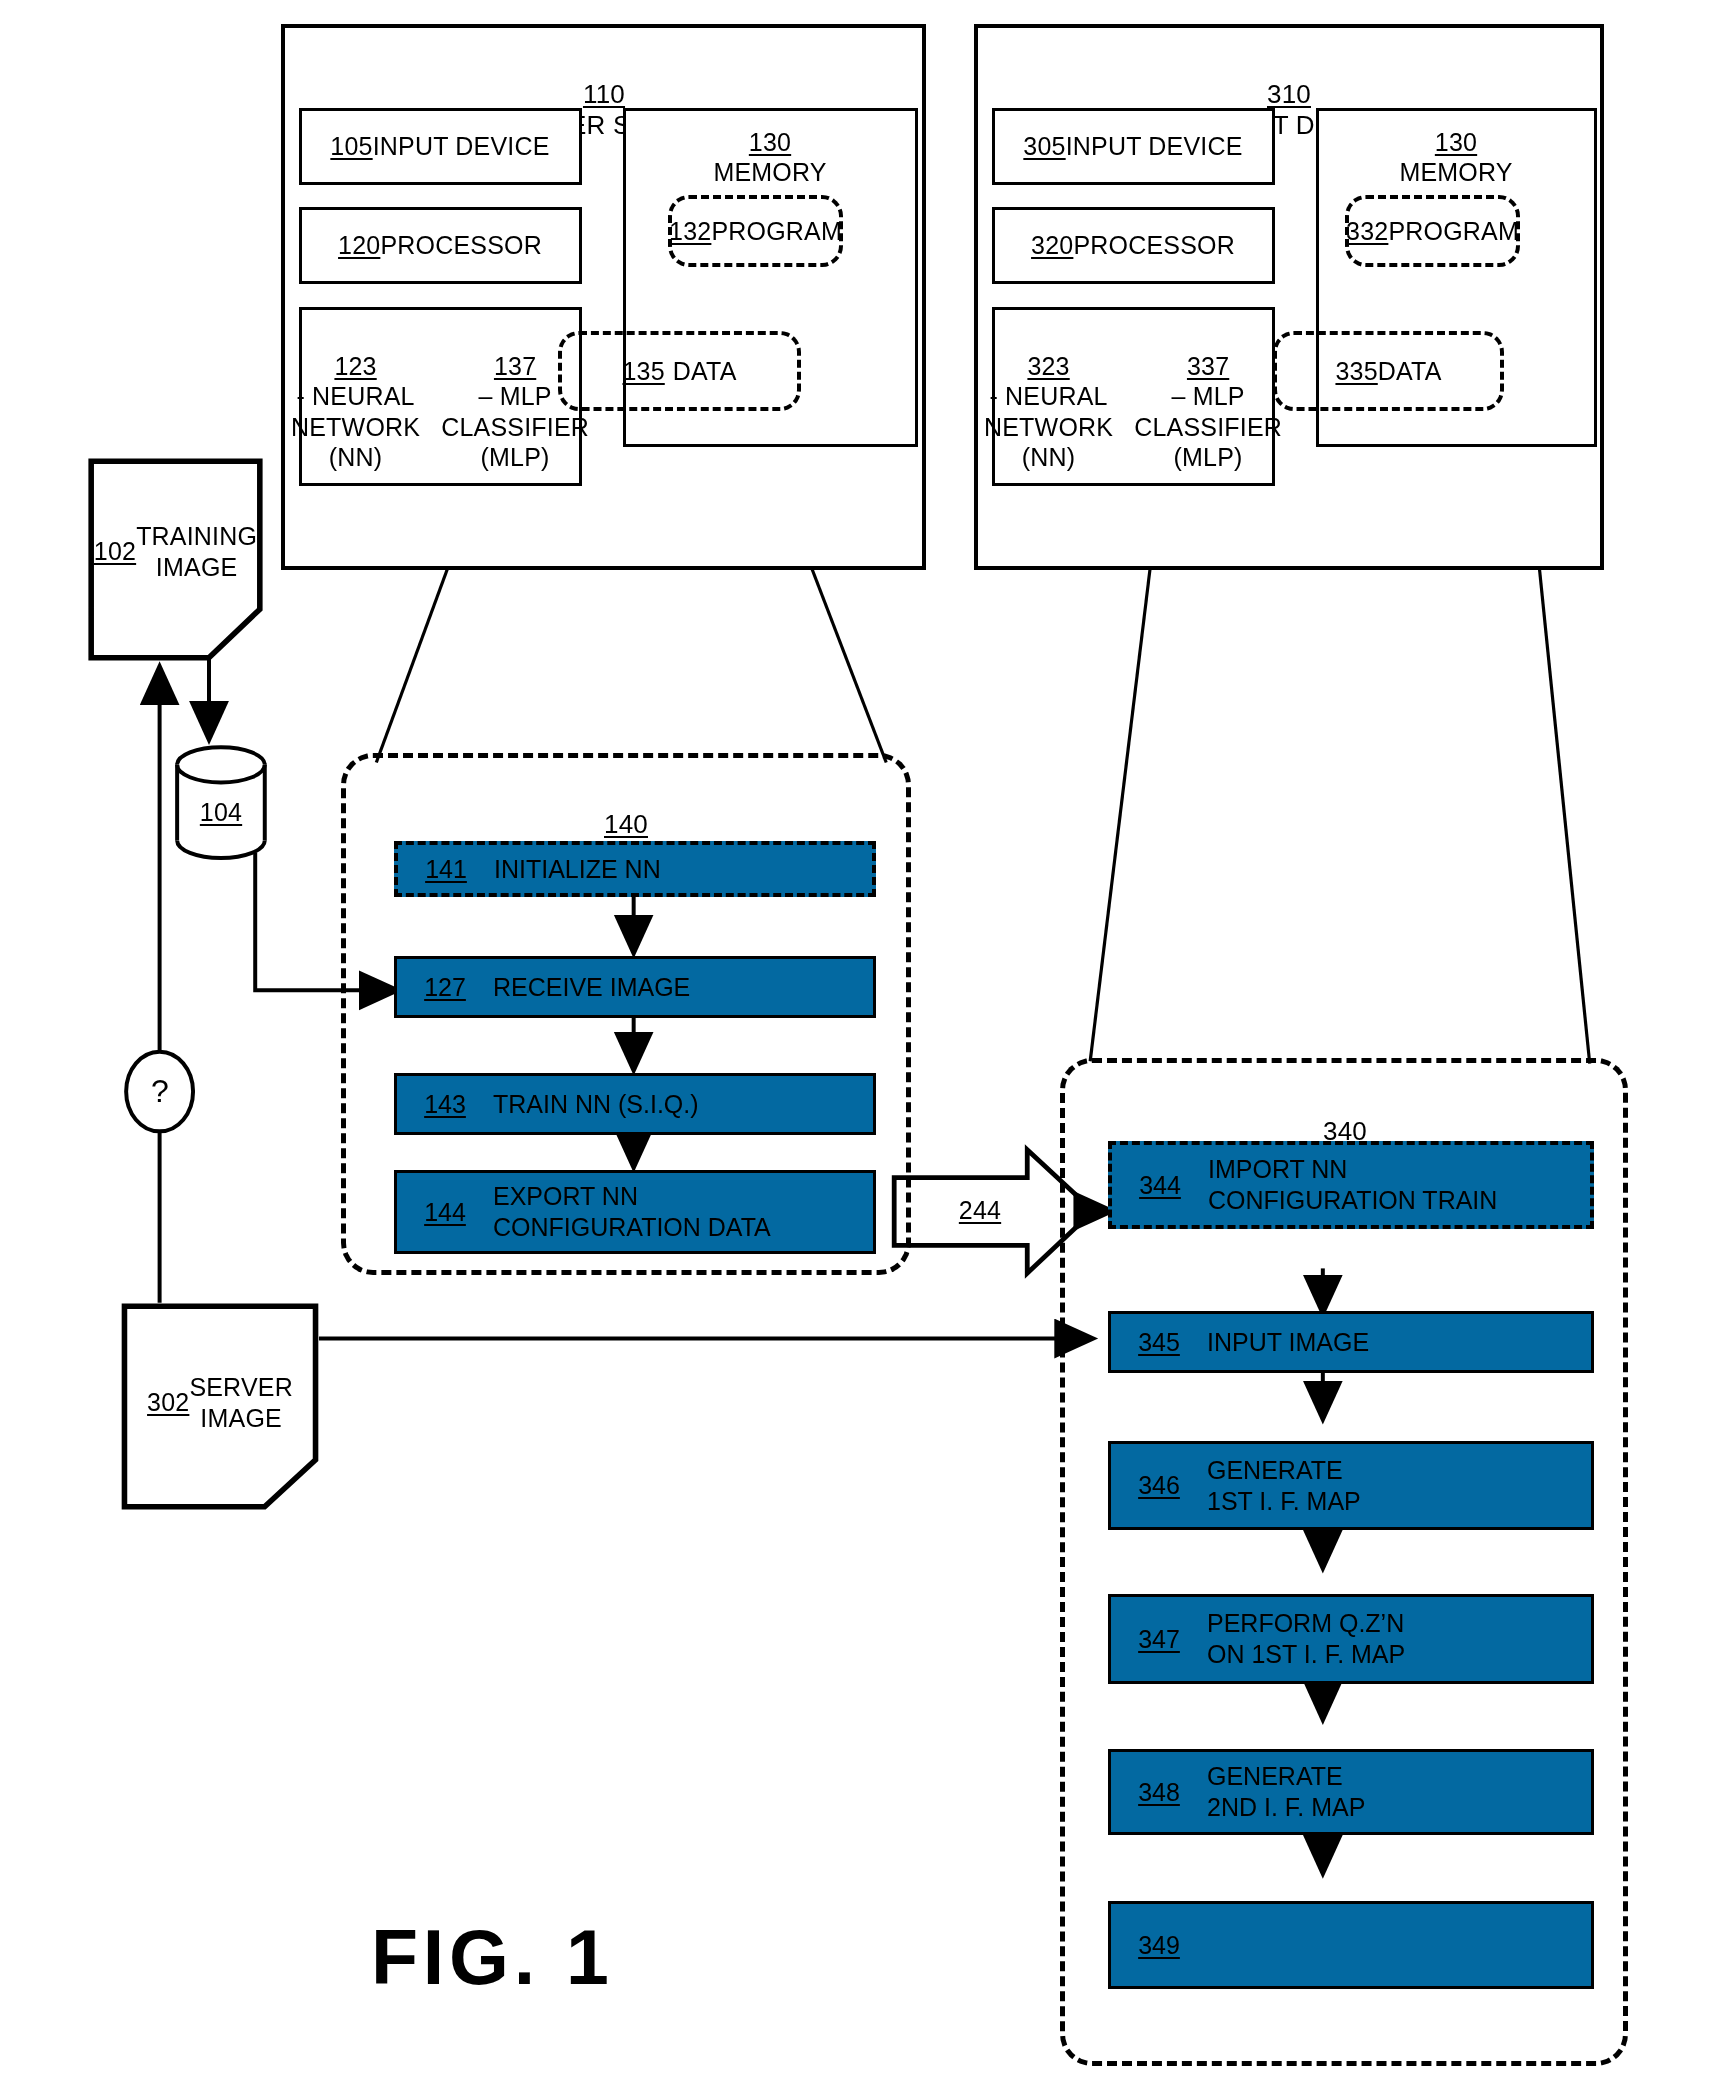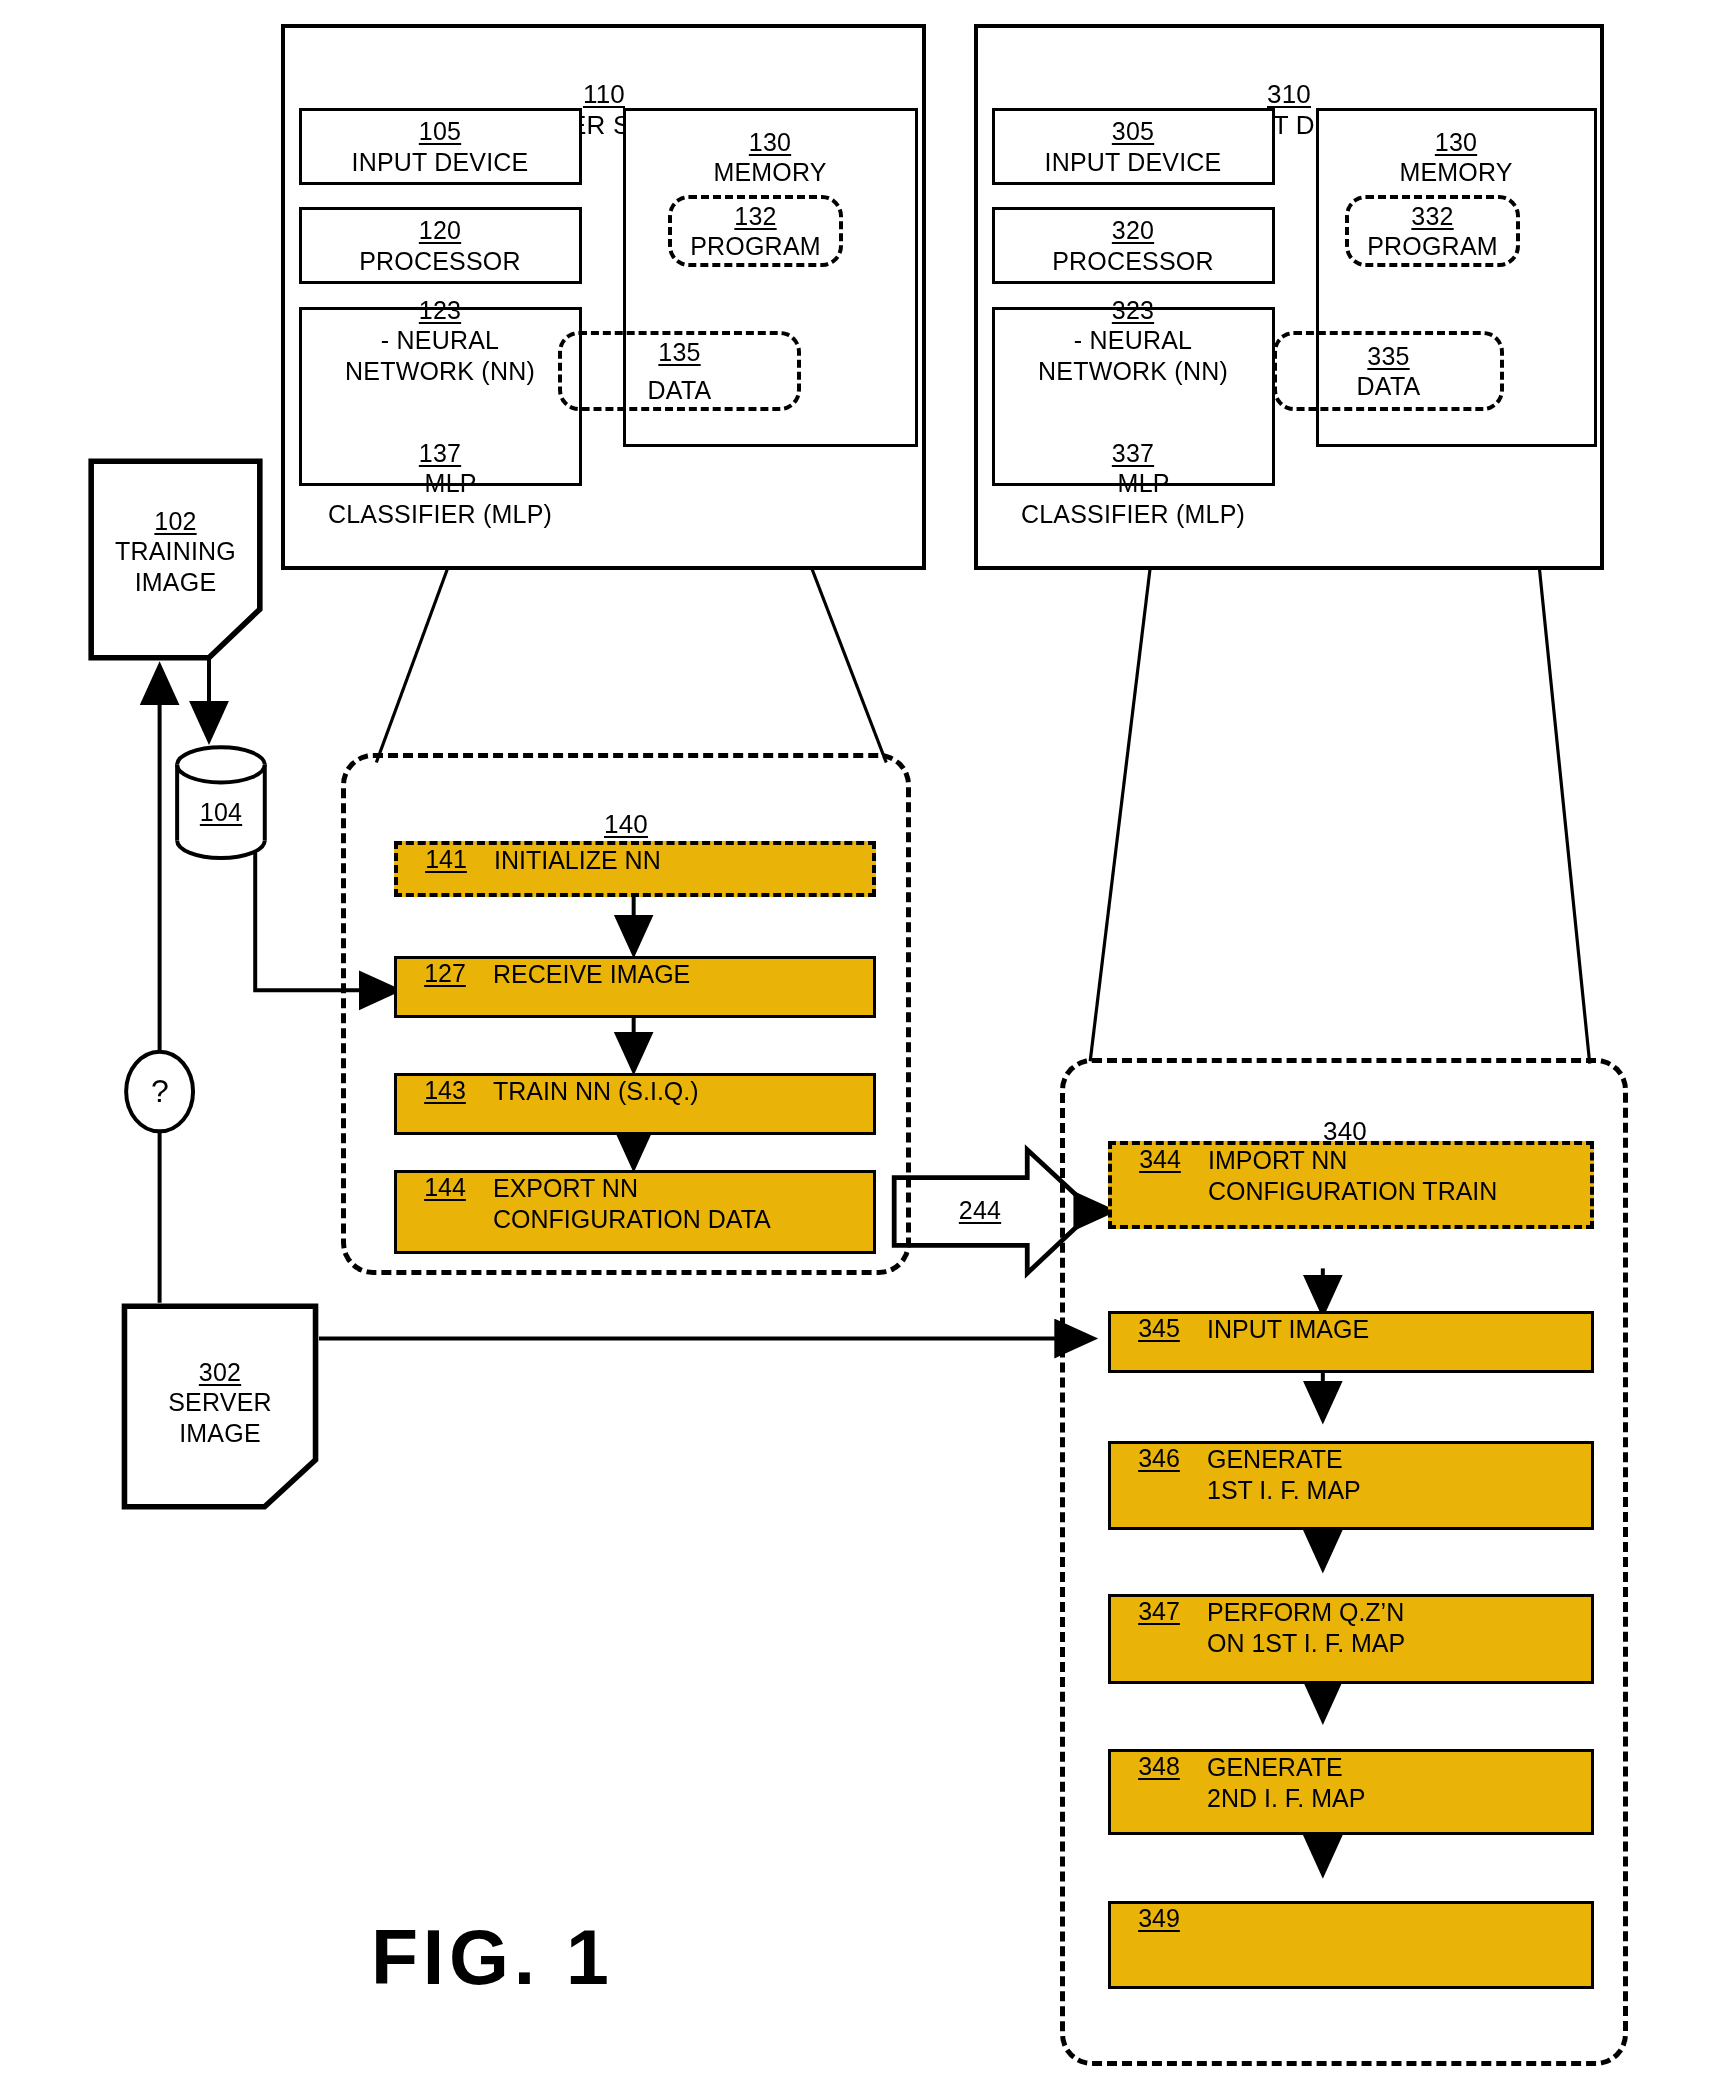--- a/index.html
+++ b/index.html
@@ -50,29 +50,30 @@
     line-height: 1.22;
     font-size: 25px;
     letter-spacing: 0.2px;
     white-space: pre-line;
   }
   .lbl-big { font-size: 26px; }
   .num { text-decoration: underline; text-underline-offset: 3.2px; }
 
   .centerbox {
     display: flex;
-    flex-direction: column;
+    flex-direction: row;
     align-items: center;
     justify-content: center;
   }
 
   
   .step {
     display: flex;
-    background: #eab308;
+    align-items: center;
+    background: #0369a1;
   }
   .step .step-num {
     width: 96px;
     text-align: center;
     font-size: 25px;
     flex: none;
   }
   .step .step-txt {
     flex: 1;
     font-size: 25px;

